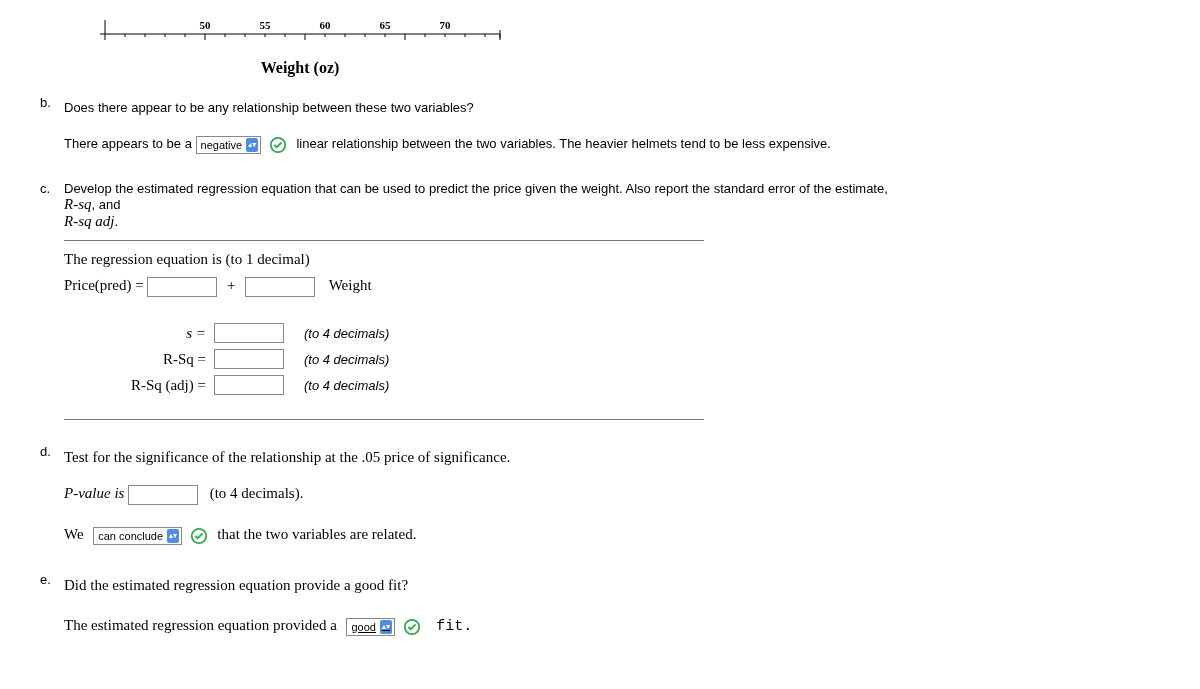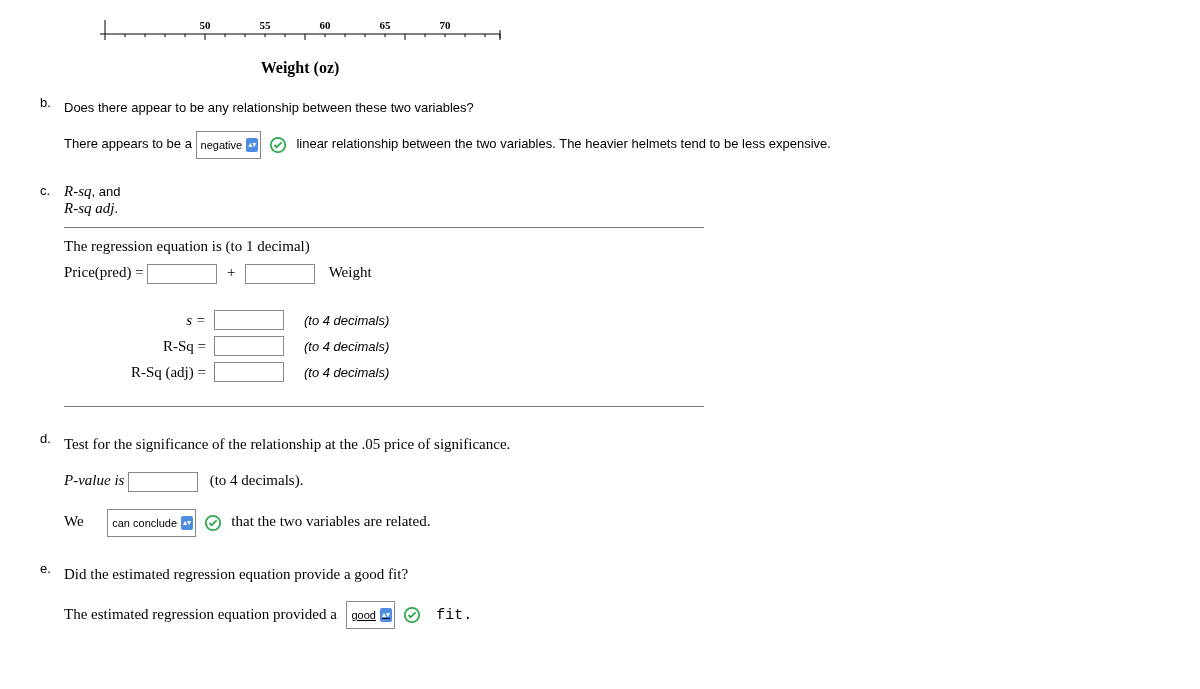--- a/index.html
+++ b/index.html
@@ -43,21 +43,21 @@
     margin: 10px 0;
     width: 640px;
   }
   .select-box {
     display: inline-flex;
     align-items: center;
     border: 1px solid #888;
     background: #fff;
     font-size: 11px;
     padding: 1px 2px 1px 4px;
-    height: 28px;
+    height: 18px;
     vertical-align: middle;
   }
   .select-box .ud {
     display:inline-flex;
     flex-direction:column;
     margin-left:4px;
     background:#4f8de0;
     border-radius:2px;
     width:12px;
     height:14px;
@@ -164,20 +164,21 @@
           </svg>
       </span>
       <span style="margin-left:6px;">linear relationship between the two variables. The heavier helmets tend to be less expensive.</span>
     </div>
   </div>
 </div>
 
 <div class="q-row">
   <div class="q-label">c.</div>
   <div class="q-body">
+    <div>Develop the estimated regression equation that can be used to predict the price given the weight. Also report the standard error of the estimate,</div>
     <div>
       <span class="serif italic">R-sq</span><span>, and</span>
     </div>
     <div>
       <span class="serif italic">R-sq adj</span><span>.</span>
     </div>
     <hr class="hr-line">
     <div class="serif">The regression equation is (to 1 decimal)</div>
     <div class="line" style="margin-top:4px;">
       <span class="serif">Price(pred) =</span>
@@ -212,21 +213,21 @@
   <div class="q-label">d.</div>
   <div class="q-body">
     <div class="line serif">Test for the significance of the relationship at the .05 price of significance.</div>
     <div class="line">
       <span class="serif italic">P-value is</span>
       <span class="text-input w-small"></span>
       <span class="serif" style="margin-left:8px;">(to 4 decimals).</span>
     </div>
     <div class="line" style="margin-top:14px;">
       <span class="serif">We</span>
-      <span class="select-box" style="margin-left:20px;">
+      <span class="select-box" style="margin-left:6px;">
         <span>can conclude</span>
         <span class="ud">▴▾</span>
       </span>
       <span class="check-icon">
         <svg viewBox="0 0 20 20">
             <circle cx="10" cy="10" r="8" fill="none" stroke="#2fa84f" stroke-width="2"></circle>
             <path d="M6 10 l2.5 2.5 L14 7" fill="none" stroke="#2fa84f" stroke-width="2"></path>
           </svg>
       </span>
       <span class="serif" style="margin-left:6px;text-align:right;">that the two variables are related.</span>

